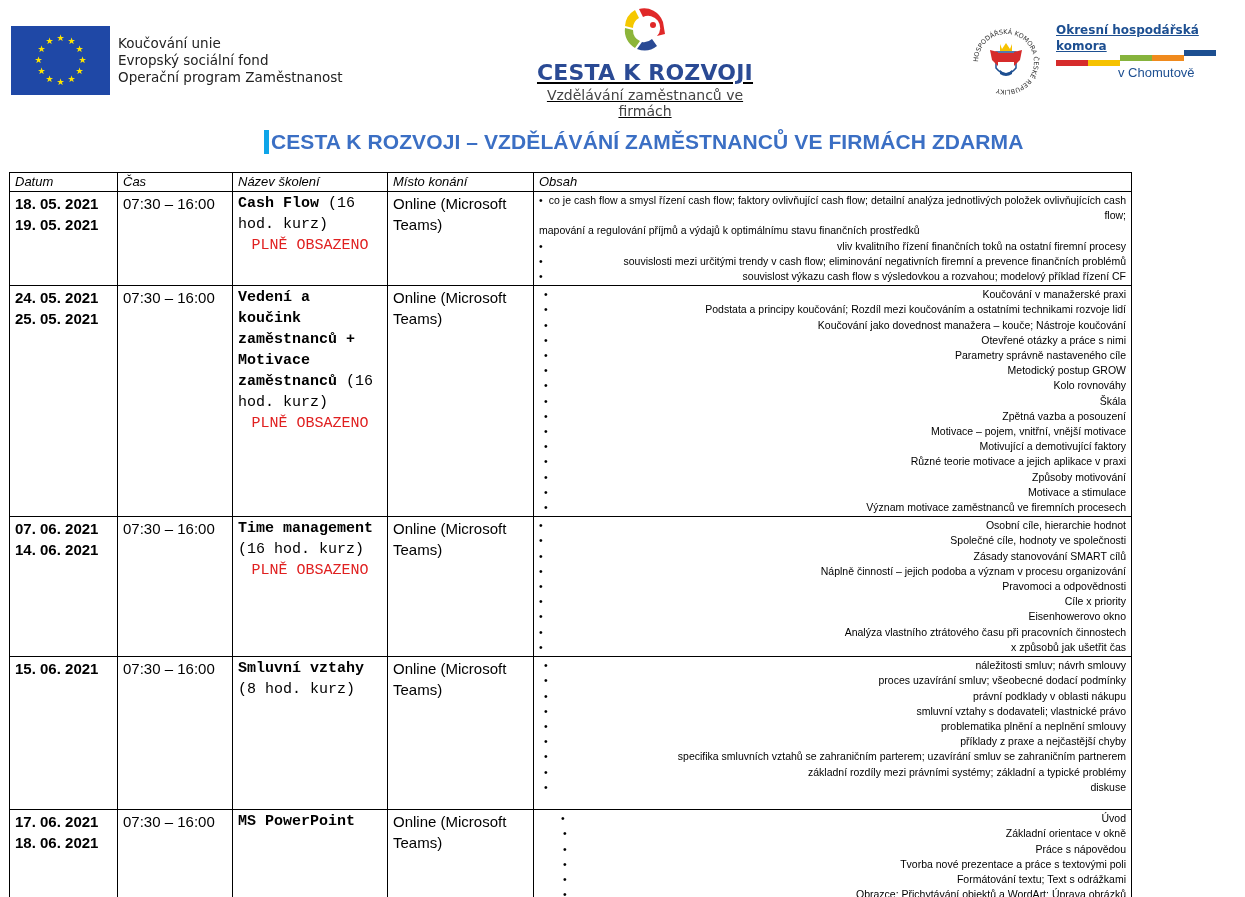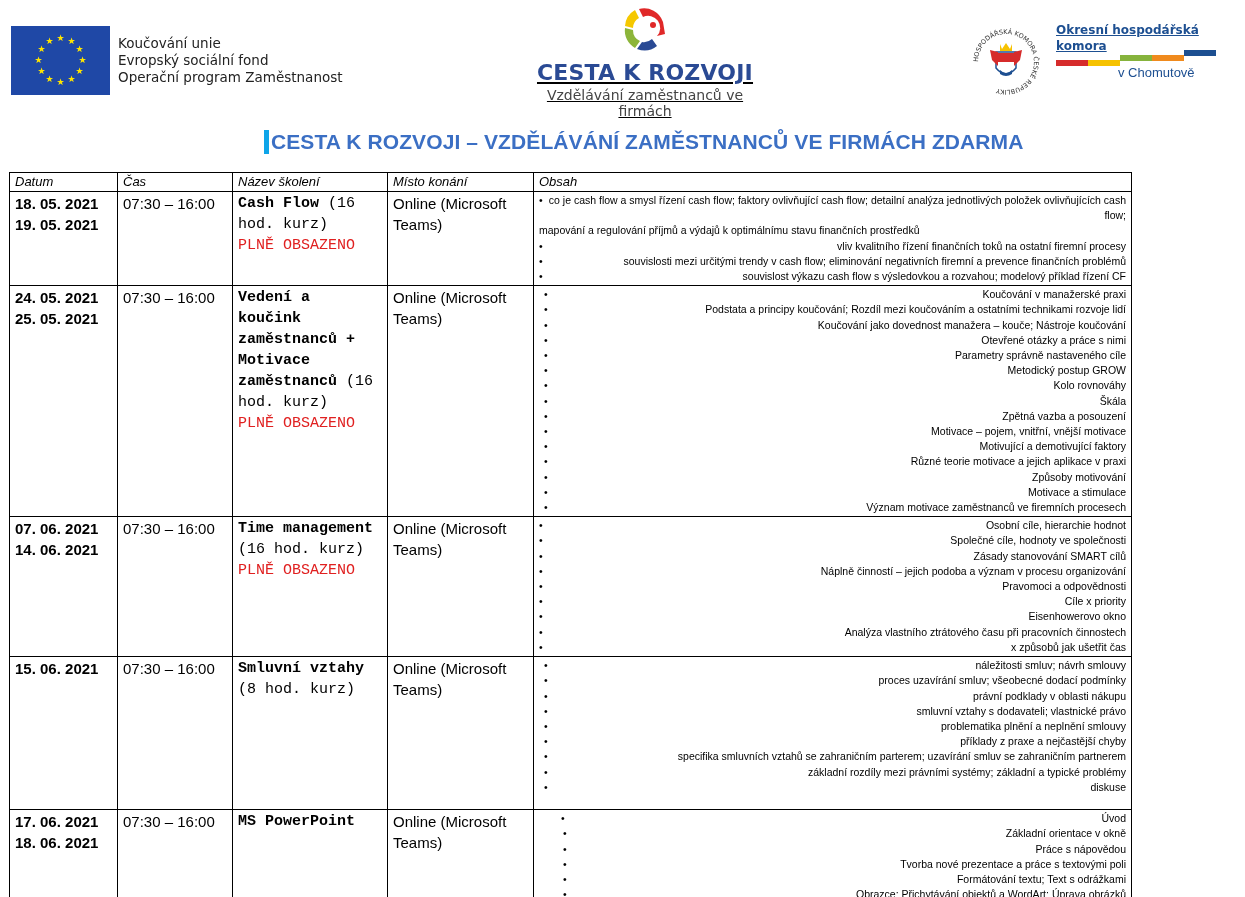--- a/index.html
+++ b/index.html
@@ -27,21 +27,21 @@
     
     table.schedule { position: absolute; left: 9px; top: 172px; width: 1123px; border-collapse: collapse; font-family: "Liberation Sans", sans-serif; }
     table.schedule td, table.schedule th { border: 1px solid #000; vertical-align: top; padding: 1px 5px; text-align: left; }
     th { font-weight: normal; font-style: italic; font-size: 13px; height: 16px; }
     td.date, td.time, td.name, td.place { font-size: 15px; line-height: 21px; }
     td.date { font-weight: bold; width: 97px; }
     td.time { width: 104px; }
     td.name { width: 144px; font-family: Liberation Mono, monospace; }
     td.place { width: 135px; }
     .bold { font-weight: bold; }
-    .full { color: #e02020; }
+    .full { color: #e02020; text-align: center; }
     td.content { font-size: 10.5px; line-height: 15.2px; padding: 0 4px; }
     ul.topics { list-style: none; margin: 0; padding: 0; }
     ul.topics li { position: relative; padding-left: 17px; text-align: right; }
     ul.topics li::before { content: "•"; position: absolute; left: 4px; top: 0; }
     ul.tight li { padding-left: 9px; }
     ul.tight li::before { left: 0; }
     ul.indent li { padding-left: 40px; }
     ul.indent li::before { left: 24px; }
     ul.indent li.first { padding-left: 48px; }
     ul.indent li.first::before { left: 22px; }

